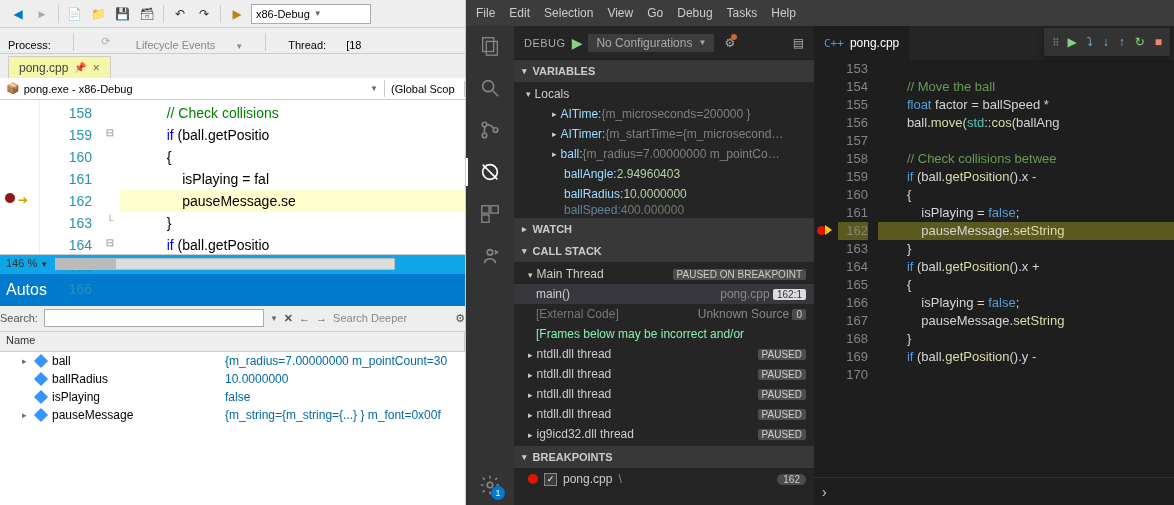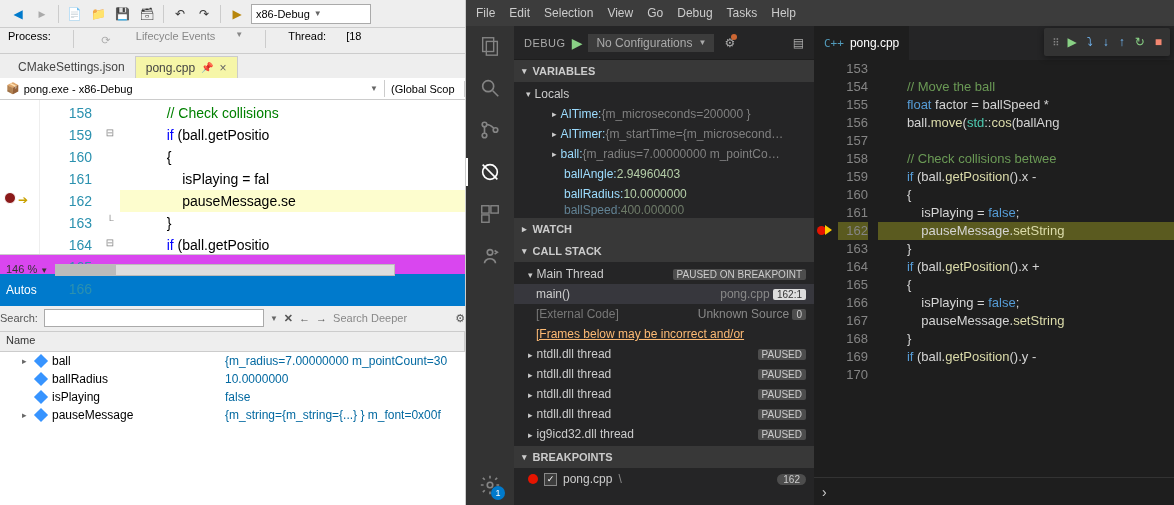--- a/index.html
+++ b/index.html
@@ -1,35 +1,35 @@
 <!DOCTYPE html>
 <html><head>
 <meta charset="utf-8">
 <style>
 *{box-sizing:border-box;margin:0;padding:0;font-family:"Segoe UI",Arial,sans-serif}
 body{width:1174px;height:505px;overflow:hidden;display:flex;font-size:12px;background:#fff}
 .vs-side{width:466px;height:505px;display:flex;flex-direction:column;background:#eee;border-right:1px solid #ccc}
 .vs-tb1{height:28px;display:flex;align-items:center;gap:4px;padding:2px 8px;background:#eee;border-bottom:1px solid #ccc}
-.vs-tb2{height:26px;display:flex;align-items:flex-start;gap:20px;padding:2px 8px;background:#eee;border-bottom:1px solid #ccc;font-size:11px}
+.vs-tb2{height:26px;display:flex;align-items:flex-end;gap:20px;padding:2px 8px;background:#eee;border-bottom:1px solid #ccc;font-size:11px}
 .tb-btn{width:20px;height:20px;display:inline-flex;align-items:center;justify-content:center;color:#333;cursor:pointer}
 .tb-sep{width:1px;height:18px;background:#ccc;margin:0 2px}
 .tb-combo{height:20px;border:1px solid #aaa;background:#fff;padding:0 4px;font-size:11px;display:flex;align-items:center;gap:4px}
 .vs-tabs{height:24px;display:flex;align-items:flex-end;background:#eee;padding-left:8px}
 .vs-tab{height:22px;padding:3px 10px;font-size:12px;color:#444;display:flex;align-items:center;gap:6px}
 .vs-tab.active{background:#f6f6a8;border:1px solid #ccc;border-bottom:none}
 .vs-subbar{height:22px;display:flex;align-items:center;background:#fff;border-bottom:1px solid #ccc;font-size:11px}
 .vs-subcombo{flex:1;padding:2px 6px;border-right:1px solid #ccc}
 .vs-editor{flex:1;display:flex;background:#fff;min-height:0;position:relative}
 .vs-glyph{width:40px;background:#fff;border-right:1px solid #eee}
 .vs-lnums{width:60px;text-align:right;color:#2b91af;font-family:Consolas,monospace;font-size:14px;padding:2px 8px 2px 2px;line-height:22px}
 .vs-fold{width:20px;color:#888;font-family:Consolas,monospace;font-size:10px;line-height:22px;text-align:center}
 .vs-code{flex:1;font-family:Consolas,monospace;font-size:14px;line-height:22px;white-space:pre;overflow:hidden;color:#000;padding:2px 0}
 .c-cm{color:#008000}.c-kw{color:#0000ff}
-.vs-status{height:20px;background:#d946ef;border-top:1px solid #ccc;font-size:11px;padding:8px 6px;color:#333}
-.vs-autos-head{height:24px;background:#007acc;color:#fff;display:flex;align-items:center;padding:16px 6px;font-size:12px;gap:8px}
+.vs-status{height:20px;background:#0ea5e9;border-top:1px solid #ccc;font-size:11px;padding:2px 6px;color:#333}
+.vs-autos-head{height:24px;background:#007acc;color:#fff;display:flex;align-items:center;padding:16px 6px;font-size:16px;gap:8px}
 .vs-search{height:26px;display:flex;align-items:center;gap:6px;padding:2px 0;background:#eee;border-bottom:1px solid #ccc;font-size:11px;color:#555}
 .vs-search input{flex:0 0 220px;height:18px;border:1px solid #aaa;padding:0 4px;font-size:11px}
 .vs-grid-head{height:20px;display:flex;background:#eee;border-bottom:1px solid #ccc;font-size:11px;color:#333}
 .vs-grid-head>div:first-child{width:225px;padding:2px 6px;border-right:1px solid #ccc}
 .vs-grid-head>div:last-child{flex:1;padding:2px 6px}
 .vs-grid{flex:1;background:#fff;font-size:12px;overflow:hidden}
 .vs-row{height:18px;display:flex;align-items:center}
 .vs-row .n{width:225px;padding-left:22px;display:flex;align-items:center;gap:4px}
 .vs-row .v{flex:1;color:#0369a1}
 .caret{display:inline-block;width:10px;color:#666;font-size:9px}
@@ -116,23 +116,20 @@
     <span>Process:</span>
     <span class="tb-sep"></span>
     <span class="tb-btn" style="color:#aaa">⟳</span>
     <span style="color:#888">Lifecycle Events</span>
     <span style="font-size:8px;color:#888">▼</span>
     <span class="tb-sep"></span>
     <span>Thread:</span>
     <span>[18</span>
   </div>
   <div class="vs-tabs">
-    <div class="vs-tab">
-        <span>CMakeSettings.json</span>
-      </div>
     <div class="vs-tab active">
       <span>pong.cpp</span>
       <span style="color:#888;font-size:10px">📌</span>
       <span style="color:#666">×</span>
     </div>
   </div>
   <div class="vs-subbar">
     <div class="vs-subcombo" style="display:flex;align-items:center;gap:4px">
       <span>📦</span>
       <span>pong.exe - x86-Debug</span>
@@ -364,21 +361,21 @@
         </div>
         <div id="vsc-frames">
             <div class="cs-row" style="background:#37373d;">
               <span>main()</span>
               <span class="loc">pong.cpp <span class="pill w">162:1</span></span>
             </div>
             <div class="cs-row" style="color:#777;">
               <span>[External Code]</span>
               <span class="loc">Unknown Source <span class="pill ">0</span></span>
             </div>
-            <div class="cs-row" style="color:#fdba74;text-decoration:underline;">
+            <div class="cs-row" style="color:#86efac;">
               <span>[Frames below may be incorrect and/or</span>
               <span class="loc"></span>
             </div>
           </div>
         <div id="vsc-threads">
             <div class="thr">
               <span><span class="chev" style="font-size:9px;margin-right:4px">▸</span>ntdll.dll thread</span>
               <span class="pill">PAUSED</span>
             </div>
             <div class="thr">

